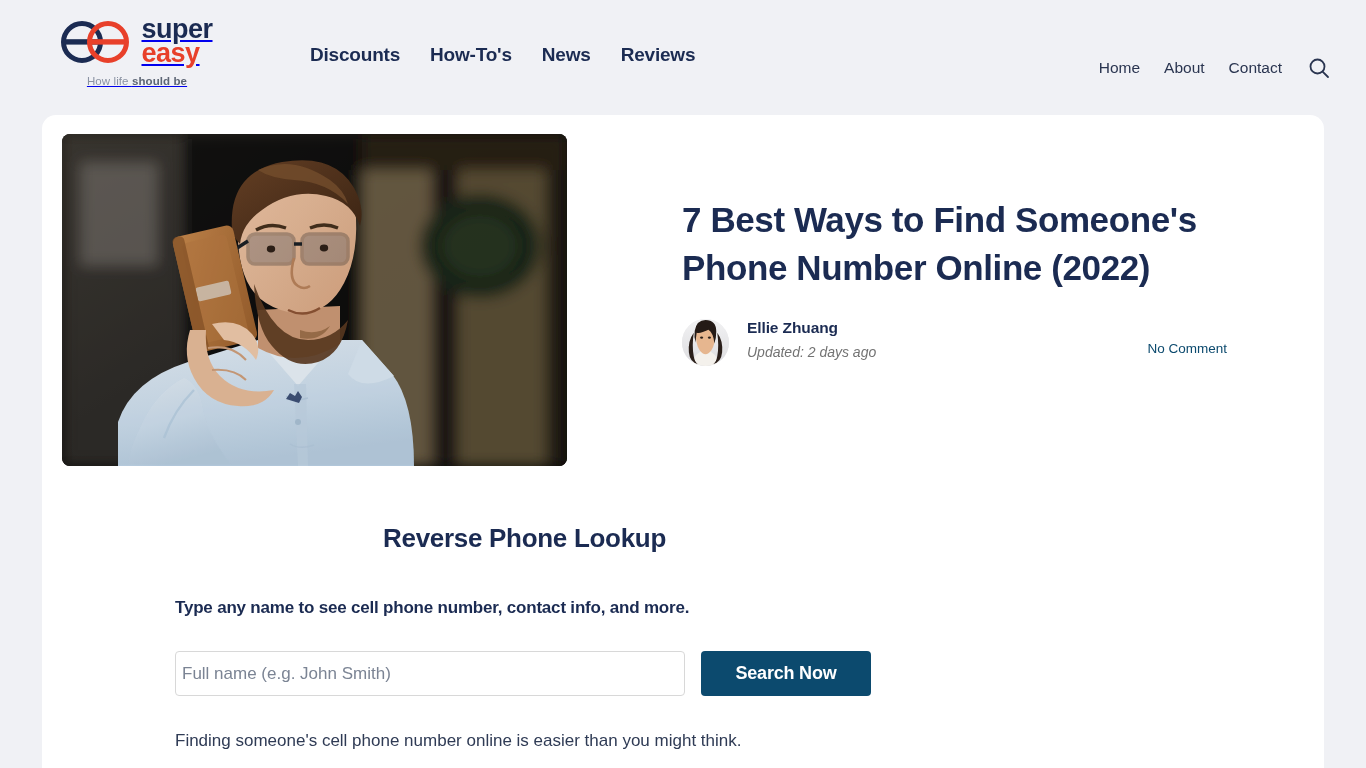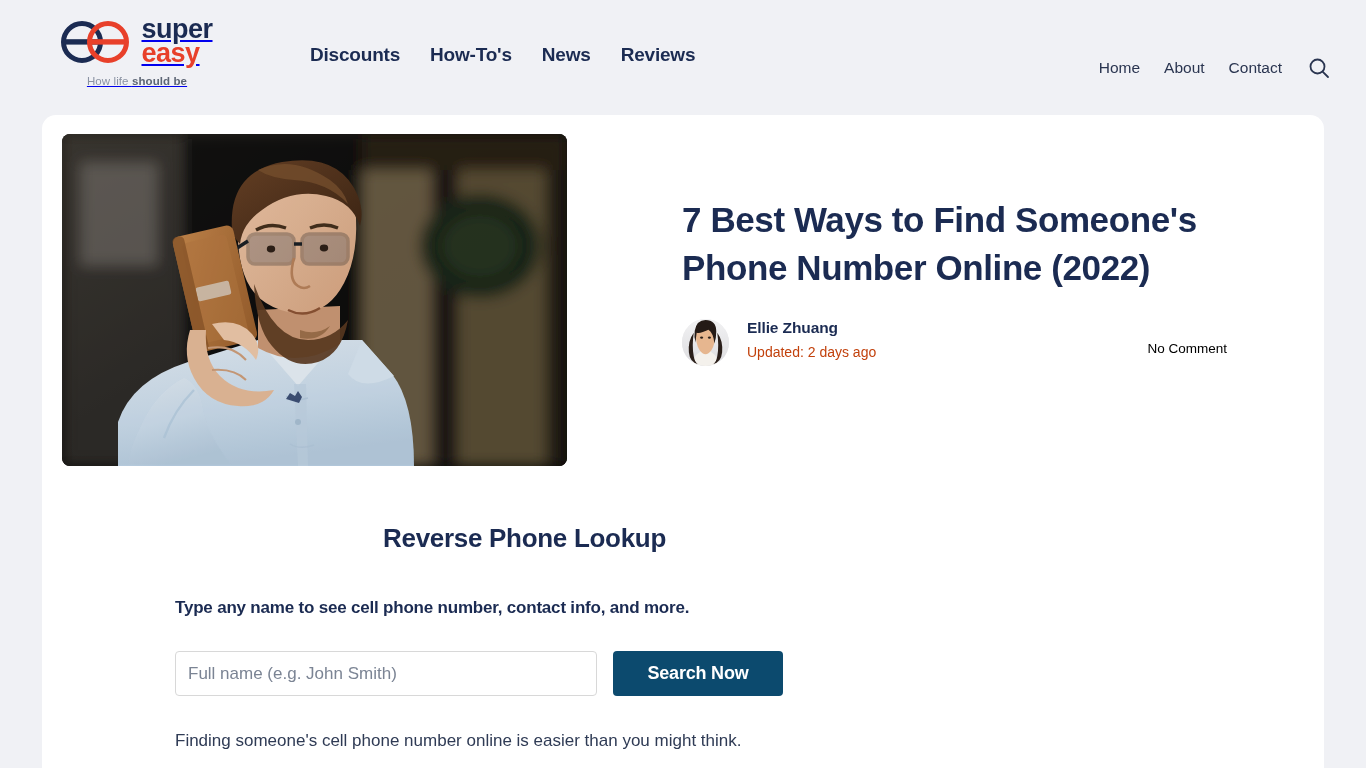--- a/index.html
+++ b/index.html
@@ -152,29 +152,30 @@
   }
   .avatar svg { display: block; width: 100%; height: 100%; }
   .byline-text { margin-left: 18px; }
   .author-name {
     color: #1b2b52;
     font-size: 15.5px;
     font-weight: bold;
     letter-spacing: -0.1px;
   }
   .updated {
-    color: #c2410c;
+    color: #737373;
     font-size: 14px;
     margin-top: 7px;
+    font-style: italic;
   }
   .no-comment {
     position: absolute;
     right: 0;
     top: 22px;
-    color: #000000;
+    color: #0c4a6e;
     font-size: 13.5px;
   }
 
   
   .lookup { padding-top: 57px; }
   .lookup-title {
     text-align: center;
     color: #1b2b52;
     font-size: 26px;
     font-weight: bold;
@@ -188,25 +189,25 @@
     letter-spacing: -0.2px;
     margin: 44px 0 0 133px;
   }
 
   .lookup-form {
     display: flex;
     align-items: center;
     margin: 33px 0 0 133px;
   }
   .name-input {
-    width: 422px;
+    width: 510px;
     height: 45px;
     border: 1px solid #d8d8d8;
     border-radius: 4px;
-    padding: 0 12px;
+    padding: 0 6px;
     font-size: 17px;
     color: #1b2b52;
     font-family: "Liberation Sans", sans-serif;
     outline: none;
     background: #fff;
   }
   .name-input::placeholder { color: #7b8494; }
   .search-now {
     margin-left: 16px;
     width: 170px;

